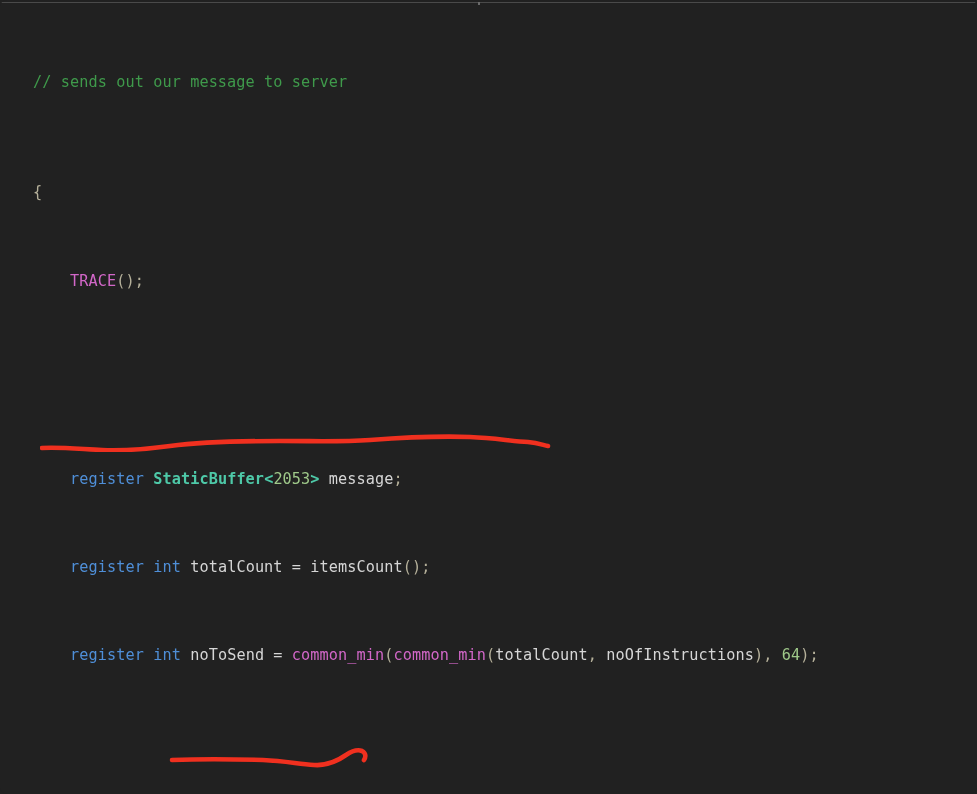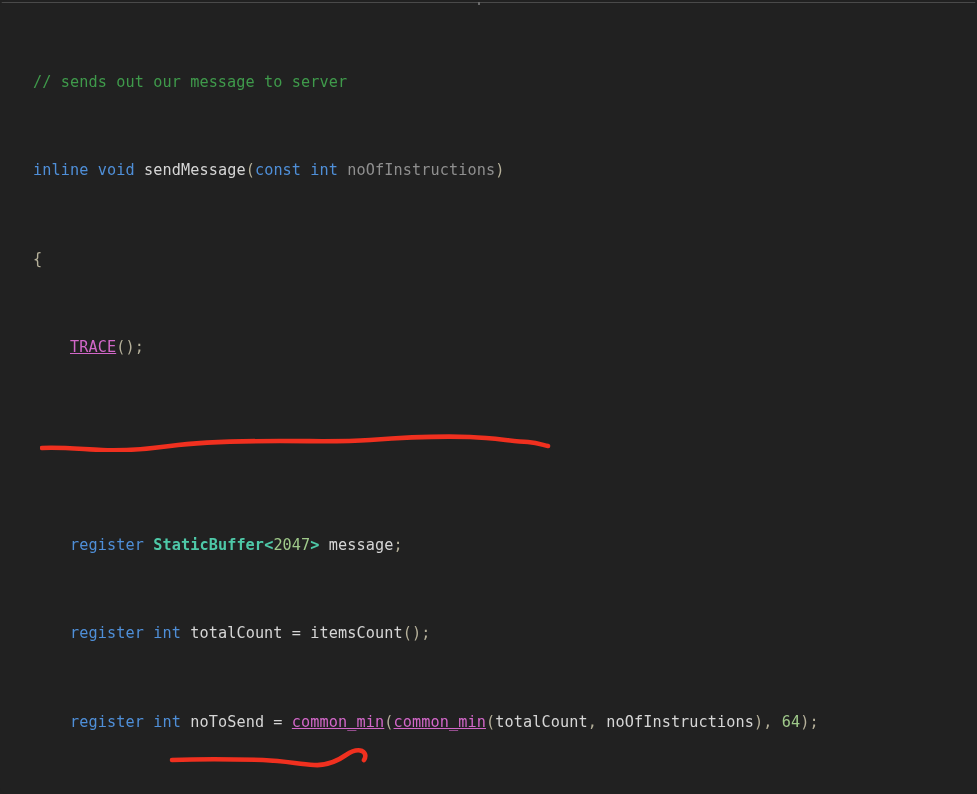--- a/index.html
+++ b/index.html
@@ -40,21 +40,21 @@
     line-height: 22.05px;
     letter-spacing: 0.1px;
     white-space: pre;
   }
   .ln { height: 22.05px; }
 
   
   .cmt  { color: #3f9a4b; }   
   .kw   { color: #4f8fd8; }   
   .typ  { color: #4ec9a8; font-weight: bold; }   
-  .mac  { color: #d267c8; text-decoration: underline; }   
+  .mac  { color: #d267c8; }   
   .id   { color: #d6d6d6; }   
   .parm { color: #8f8f8f; }   
   .num  { color: #9fc98a; }   
   .pun  { color: #b5b09a; }   
   .op   { color: #d6d6d6; }
 
   .squiggle {
     position: relative;
     display: inline-block;
   }
@@ -82,30 +82,29 @@
 
 <div id="editor">
 
   <div id="top-divider"></div>
   <div id="top-divider-seg"></div>
 
   <div id="code">
 
     <div class="ln"><span class="cmt">// sends out our message to server</span></div>
 
-    <div class="ln"><span class="kw">inline</span><span class="op"> </span><span class="kw">void</span><span class="op"> </span><span class="id">sendMessage</span><span class="pun">(</span><span class="kw">const</span><span class="op"> </span><span class="kw">int</span><span class="op"> </span><span class="parm">noOfInstructions</span><span class="pun">)</span></div>
 
     <div class="ln"><span class="pun">{</span></div>
 
     <div class="ln"><span class="op">    </span><span class="mac">TRACE</span><span class="pun">();</span></div>
 
 
     <div class="ln">&nbsp;</div>
 
-    <div class="ln"><span class="op">    </span><span class="kw">register</span><span class="op"> </span><span class="typ">StaticBuffer</span><span class="typ">&lt;</span><span class="num">2047</span><span class="typ">&gt;</span><span class="op"> </span><span class="id">message</span><span class="pun">;</span></div>
+    <div class="ln"><span class="op">    </span><span class="kw">register</span><span class="op"> </span><span class="typ">StaticBuffer</span><span class="typ">&lt;</span><span class="num">2053</span><span class="typ">&gt;</span><span class="op"> </span><span class="id">message</span><span class="pun">;</span></div>
 
     <div class="ln"><span class="op">    </span><span class="kw">register</span><span class="op"> </span><span class="kw">int</span><span class="op"> </span><span class="id">totalCount</span><span class="op"> = </span><span class="id">itemsCount</span><span class="pun">();</span></div>
 
     <div class="ln"><span class="op">    </span><span class="kw">register</span><span class="op"> </span><span class="kw">int</span><span class="op"> </span><span class="id">noToSend</span><span class="op"> = </span><span class="mac">common_min</span><span class="pun">(</span><span class="mac">common_min</span><span class="pun">(</span><span class="id">totalCount</span><span class="pun">,</span><span class="op"> </span><span class="id">noOfInstructions</span><span class="pun">),</span><span class="op"> </span><span class="num">64</span><span class="pun">);</span></div>
 
     
 
     
 
     

